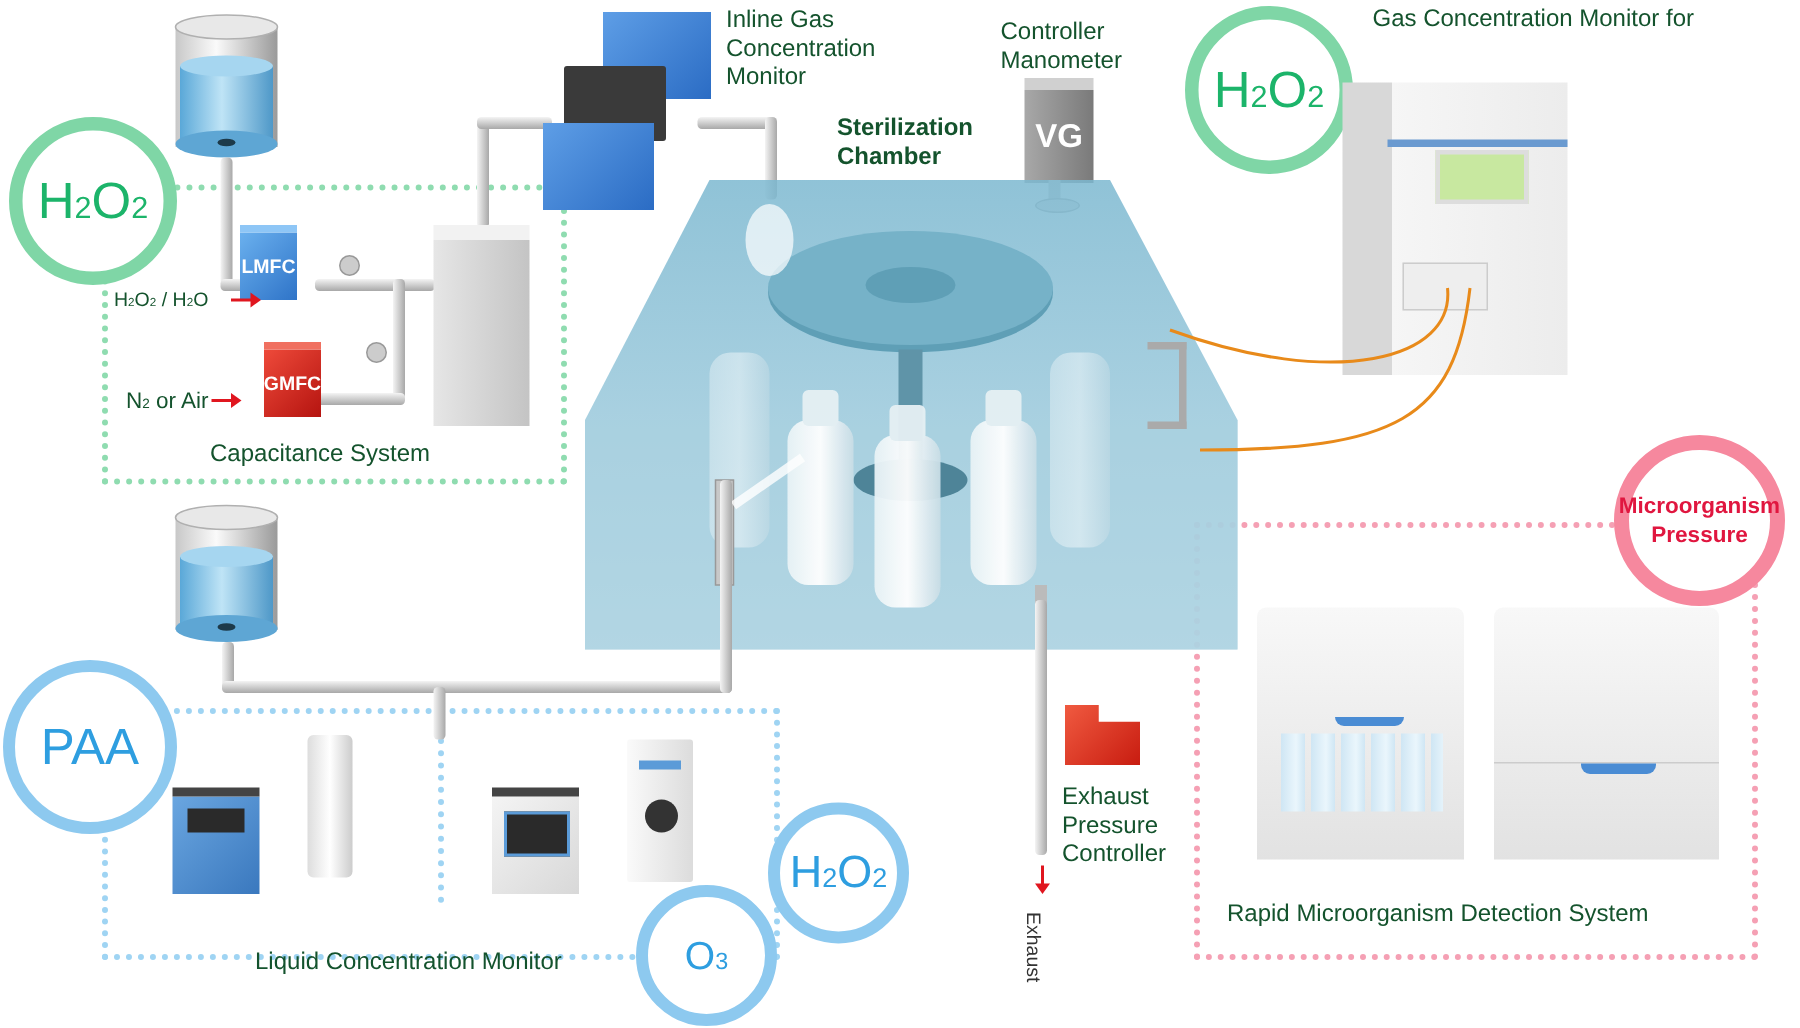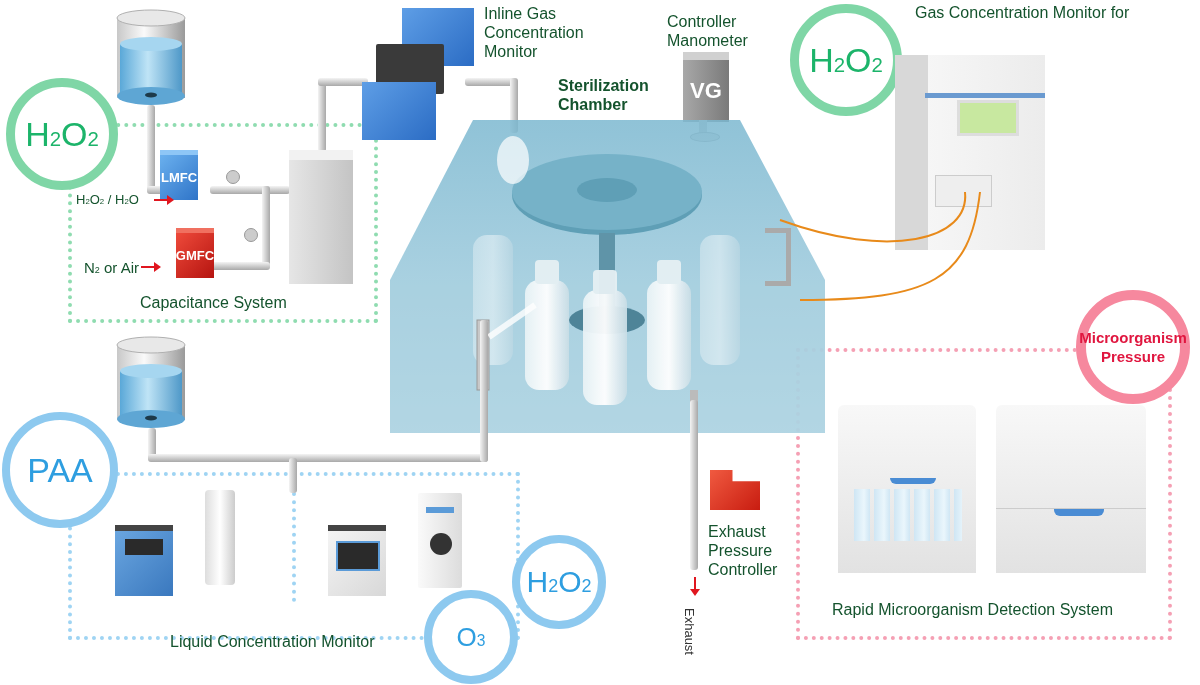--- a/index.html
+++ b/index.html
@@ -172,21 +172,21 @@
   <ellipse cx="36" cy="36" rx="31" ry="7" fill="#a6d6f0"></ellipse>
   <ellipse cx="36" cy="84" rx="34" ry="9" fill="#5ea6d4"></ellipse>
   <ellipse cx="36" cy="83" rx="6" ry="2.5" fill="#1d3a4a"></ellipse>
   <ellipse cx="36" cy="10" rx="34" ry="8" fill="#e8e8e8" stroke="#b0b0b0"></ellipse>
 </svg>
 <div class="pipe-v" style="left:148px;top:428px;height:30px;"></div>
 <div class="pipe-h" style="left:148px;top:454px;width:340px;"></div>
 <div class="pipe-v" style="left:480px;top:320px;height:142px;"></div>
 <div class="pipe-v" style="left:289px;top:458px;height:35px;"></div>
 
-<div class="badge badge-blue" style="left:2px;top:412px;width:116px;height:116px;">
+<div class="badge badge-blue" style="left:2px;top:440px;width:116px;height:116px;">
   <span>PAA</span>
 </div>
 
 <div class="abs" style="left:115px;top:525px;width:58px;height:65px;background:linear-gradient(135deg,#6aa6e0,#3a78be);border-top:6px solid #444;">
   <div class="abs" style="left:10px;top:8px;width:38px;height:16px;background:#2a2a2a;"></div>
 </div>
 <div class="abs" style="left:205px;top:490px;width:30px;height:95px;background:linear-gradient(90deg,#ddd,#fff,#ccc);border-radius:4px;"></div>
 <div class="abs" style="left:328px;top:525px;width:58px;height:65px;background:linear-gradient(135deg,#f4f4f4,#d8d8d8);border-top:6px solid #444;">
   <div class="abs" style="left:8px;top:10px;width:40px;height:26px;background:#2a2a2a;border:2px solid #5b9bd8;"></div>
 </div>
@@ -219,13 +219,13 @@
   <span>Pressure</span>
 </div>
 <div class="abs" style="left:838px;top:405px;width:138px;height:168px;background:linear-gradient(180deg,#f8f8f8,#e2e2e2);border-radius:6px 6px 0 0;">
   <div class="abs" style="left:52px;top:73px;width:46px;height:6px;background:#4a8cd4;border-radius:0 0 6px 6px;"></div>
   <div class="abs" style="left:16px;top:84px;width:108px;height:52px;background:repeating-linear-gradient(90deg,#cfe6f4 0,#eaf6fc 10px,#cfe6f4 16px,transparent 16px,transparent 20px);"></div>
 </div>
 <div class="abs" style="left:996px;top:405px;width:150px;height:168px;background:linear-gradient(180deg,#f8f8f8,#e2e2e2);border-radius:6px 6px 0 0;">
   <div class="abs" style="left:0;top:103px;width:150px;height:1px;background:#ccc;"></div>
   <div class="abs" style="left:58px;top:104px;width:50px;height:7px;background:#4a8cd4;border-radius:0 0 6px 6px;"></div>
 </div>
-<div class="lbl" style="left:818px;top:600px;margin-left:14px;">Rapid Microorganism Detection System</div>
+<div class="lbl" style="left:818px;top:600px;">Rapid Microorganism Detection System</div>
 
 </body></html>

